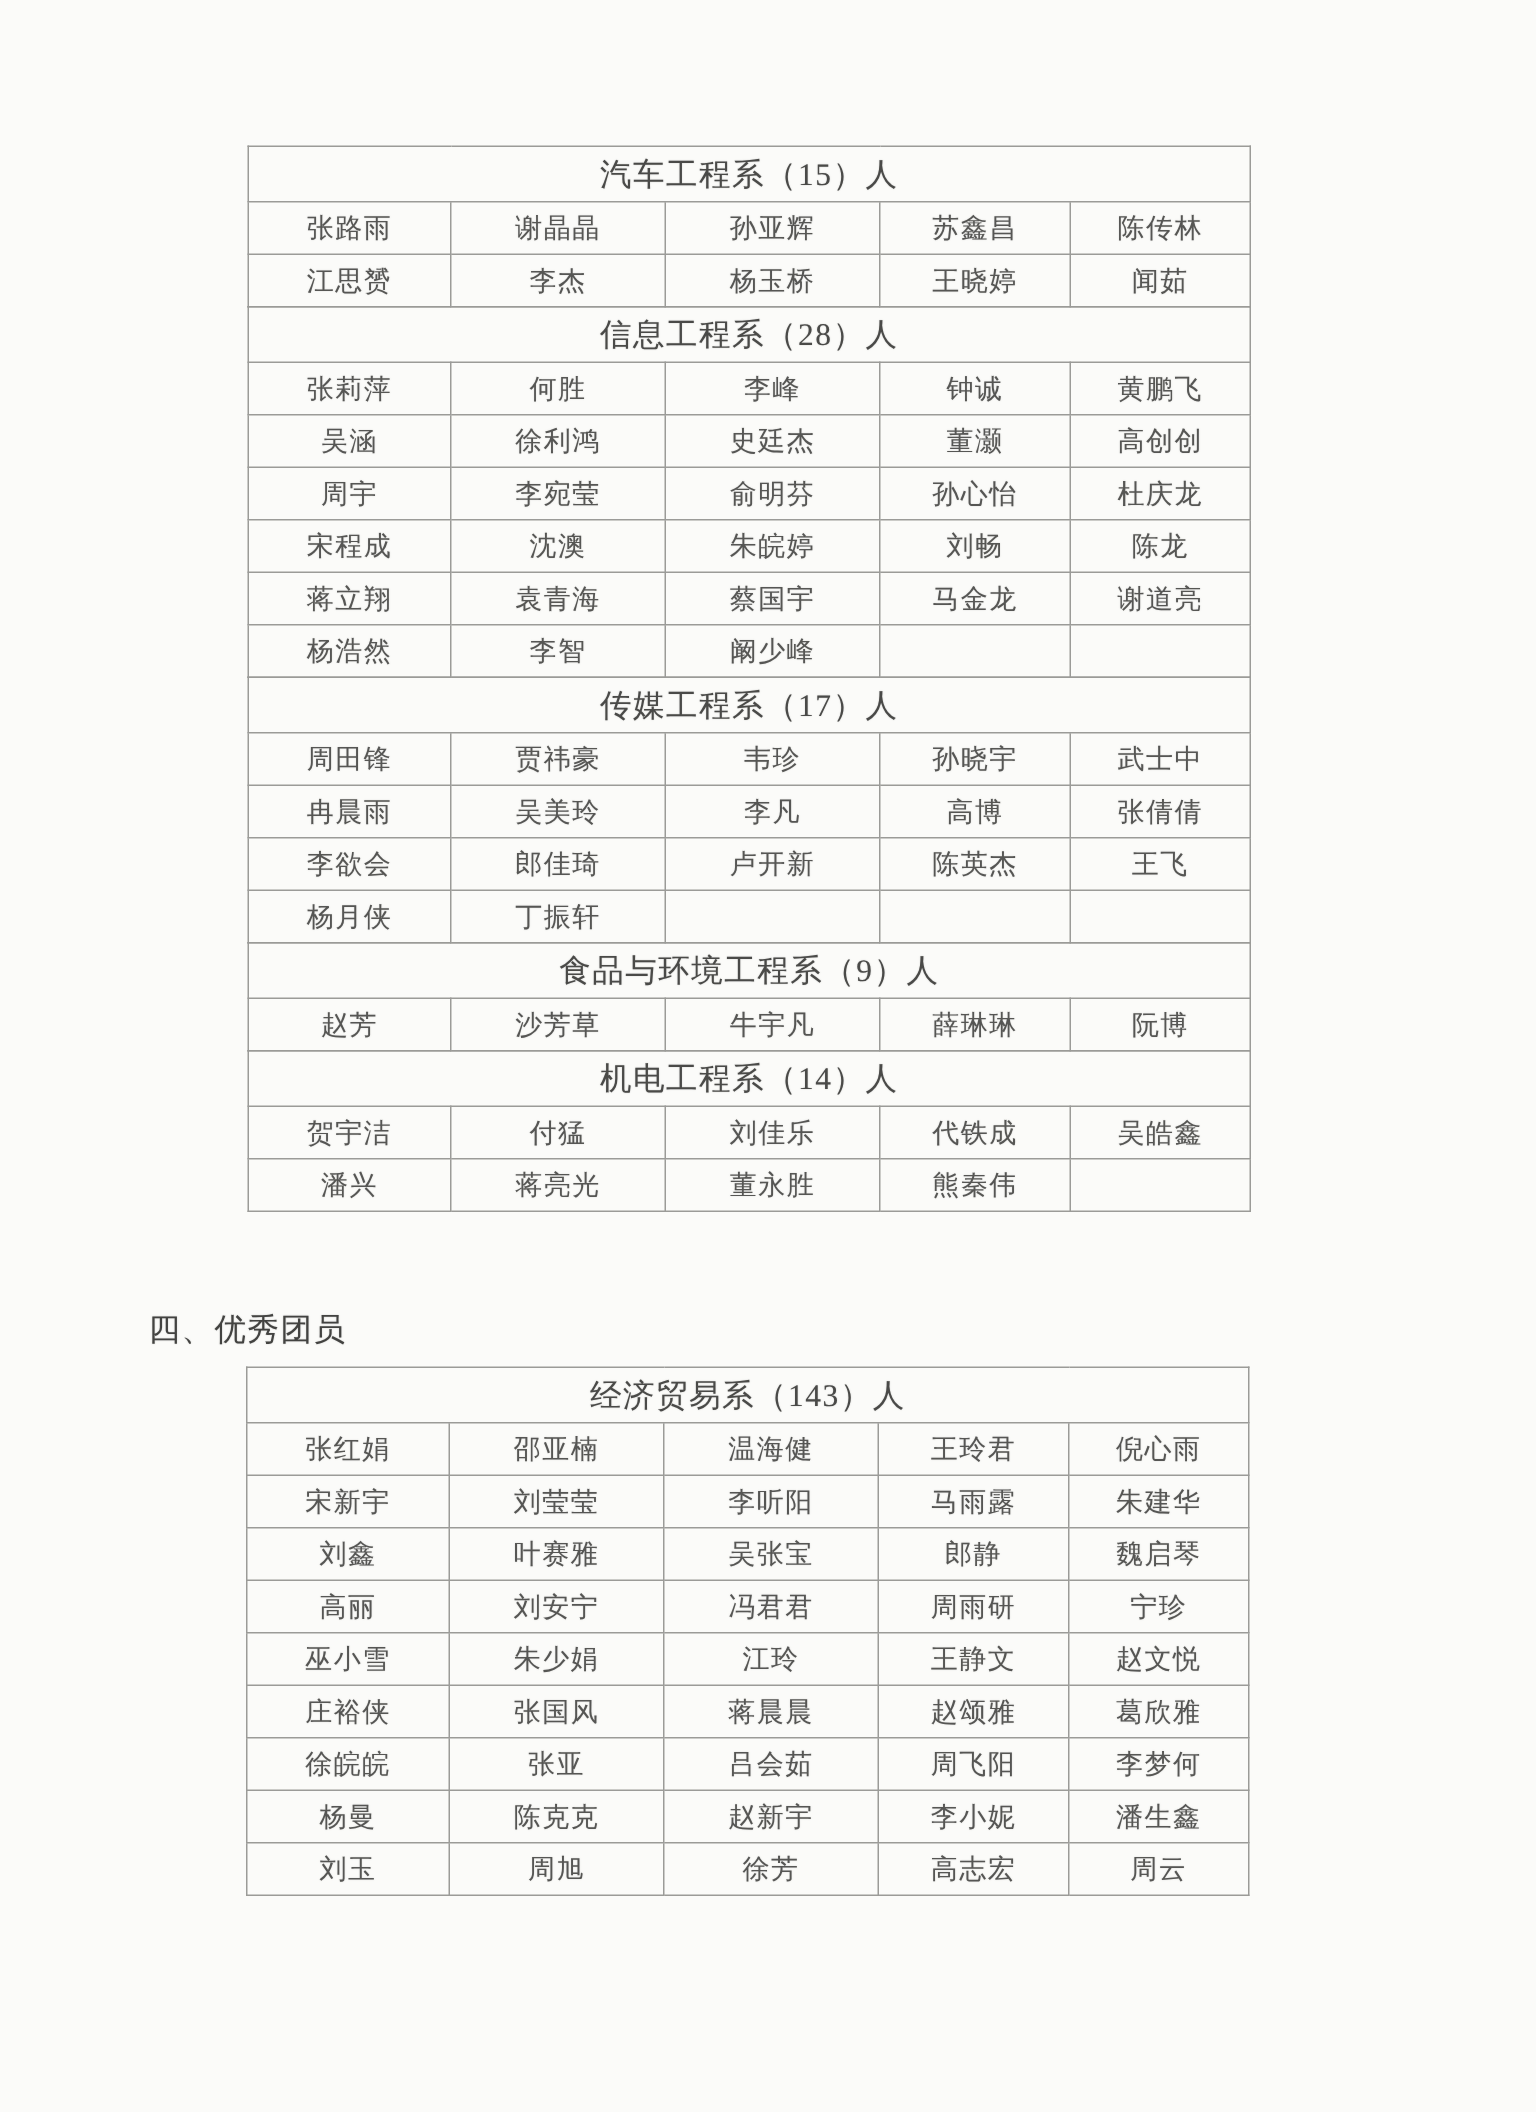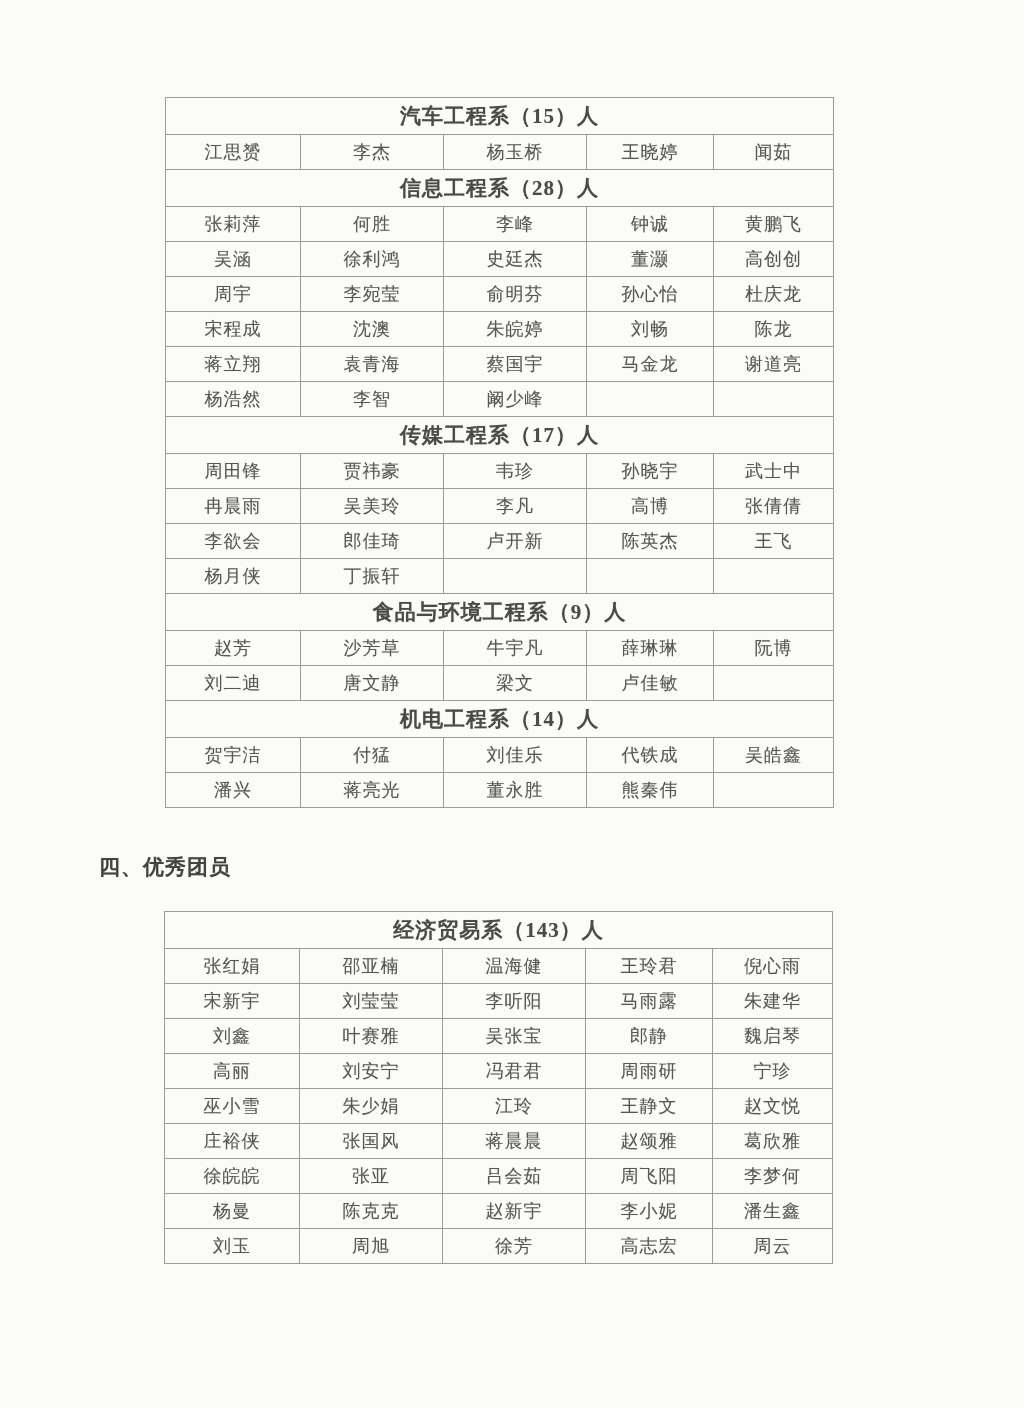--- a/index.html
+++ b/index.html
@@ -21,42 +21,42 @@
   .roster th,.roster td{
     border:1px solid #9b9b98;
     padding:0;
     text-align:center;
     vertical-align:middle;
     overflow:hidden;
     white-space:nowrap;
   }
   .roster th{
     font-size:21px;
-    font-weight:bold;
+    font-weight:normal;
     height:36px;
     letter-spacing:1px;
     color:#4a4a48;
     text-shadow:0 0 1px rgba(110,110,110,.4);
   }
   .roster td{
     font-size:18px;
     height:34px;
     letter-spacing:1px;
     color:#565654;
     text-shadow:0 0 1px rgba(120,120,120,.35);
   }
   .block1{position:absolute;left:165px;top:97px;}
   .block1 table + table{margin-top:-1px;}
   .block2{position:absolute;left:164px;top:911px;}
   .section-heading{
     position:absolute;
-    left:99px;top:853px;
+    left:99px;top:872px;
     margin:0;
     font-size:21px;
-    font-weight:bold;
+    font-weight:normal;
     letter-spacing:1px;
     color:#434341;
     text-shadow:0 0 1px rgba(100,100,100,.4);
   }
 </style>
 </head>
 <body>
 
 <div class="page">
 
@@ -69,20 +69,27 @@
           <col style="width:143px">
           <col style="width:127px">
           <col style="width:120px">
         </colgroup>
       <thead>
         <tr>
           <th colspan="5">汽车工程系（15）人</th>
         </tr>
       </thead>
       <tbody>
+          <tr>
+            <td>张路雨</td>
+            <td>谢晶晶</td>
+            <td>孙亚辉</td>
+            <td>苏鑫昌</td>
+            <td>陈传林</td>
+          </tr>
           <tr>
             <td>江思赟</td>
             <td>李杰</td>
             <td>杨玉桥</td>
             <td>王晓婷</td>
             <td>闻茹</td>
           </tr>
         </tbody>
     </table>
 
@@ -204,27 +211,20 @@
         </tr>
       </thead>
       <tbody>
           <tr>
             <td>赵芳</td>
             <td>沙芳草</td>
             <td>牛宇凡</td>
             <td>薛琳琳</td>
             <td>阮博</td>
           </tr>
-          <tr>
-            <td>刘二迪</td>
-            <td>唐文静</td>
-            <td>梁文</td>
-            <td>卢佳敏</td>
-            <td></td>
-          </tr>
         </tbody>
     </table>
 
     <table class="roster">
       <colgroup>
           <col style="width:135px">
           <col style="width:143px">
           <col style="width:143px">
           <col style="width:127px">
           <col style="width:120px">

